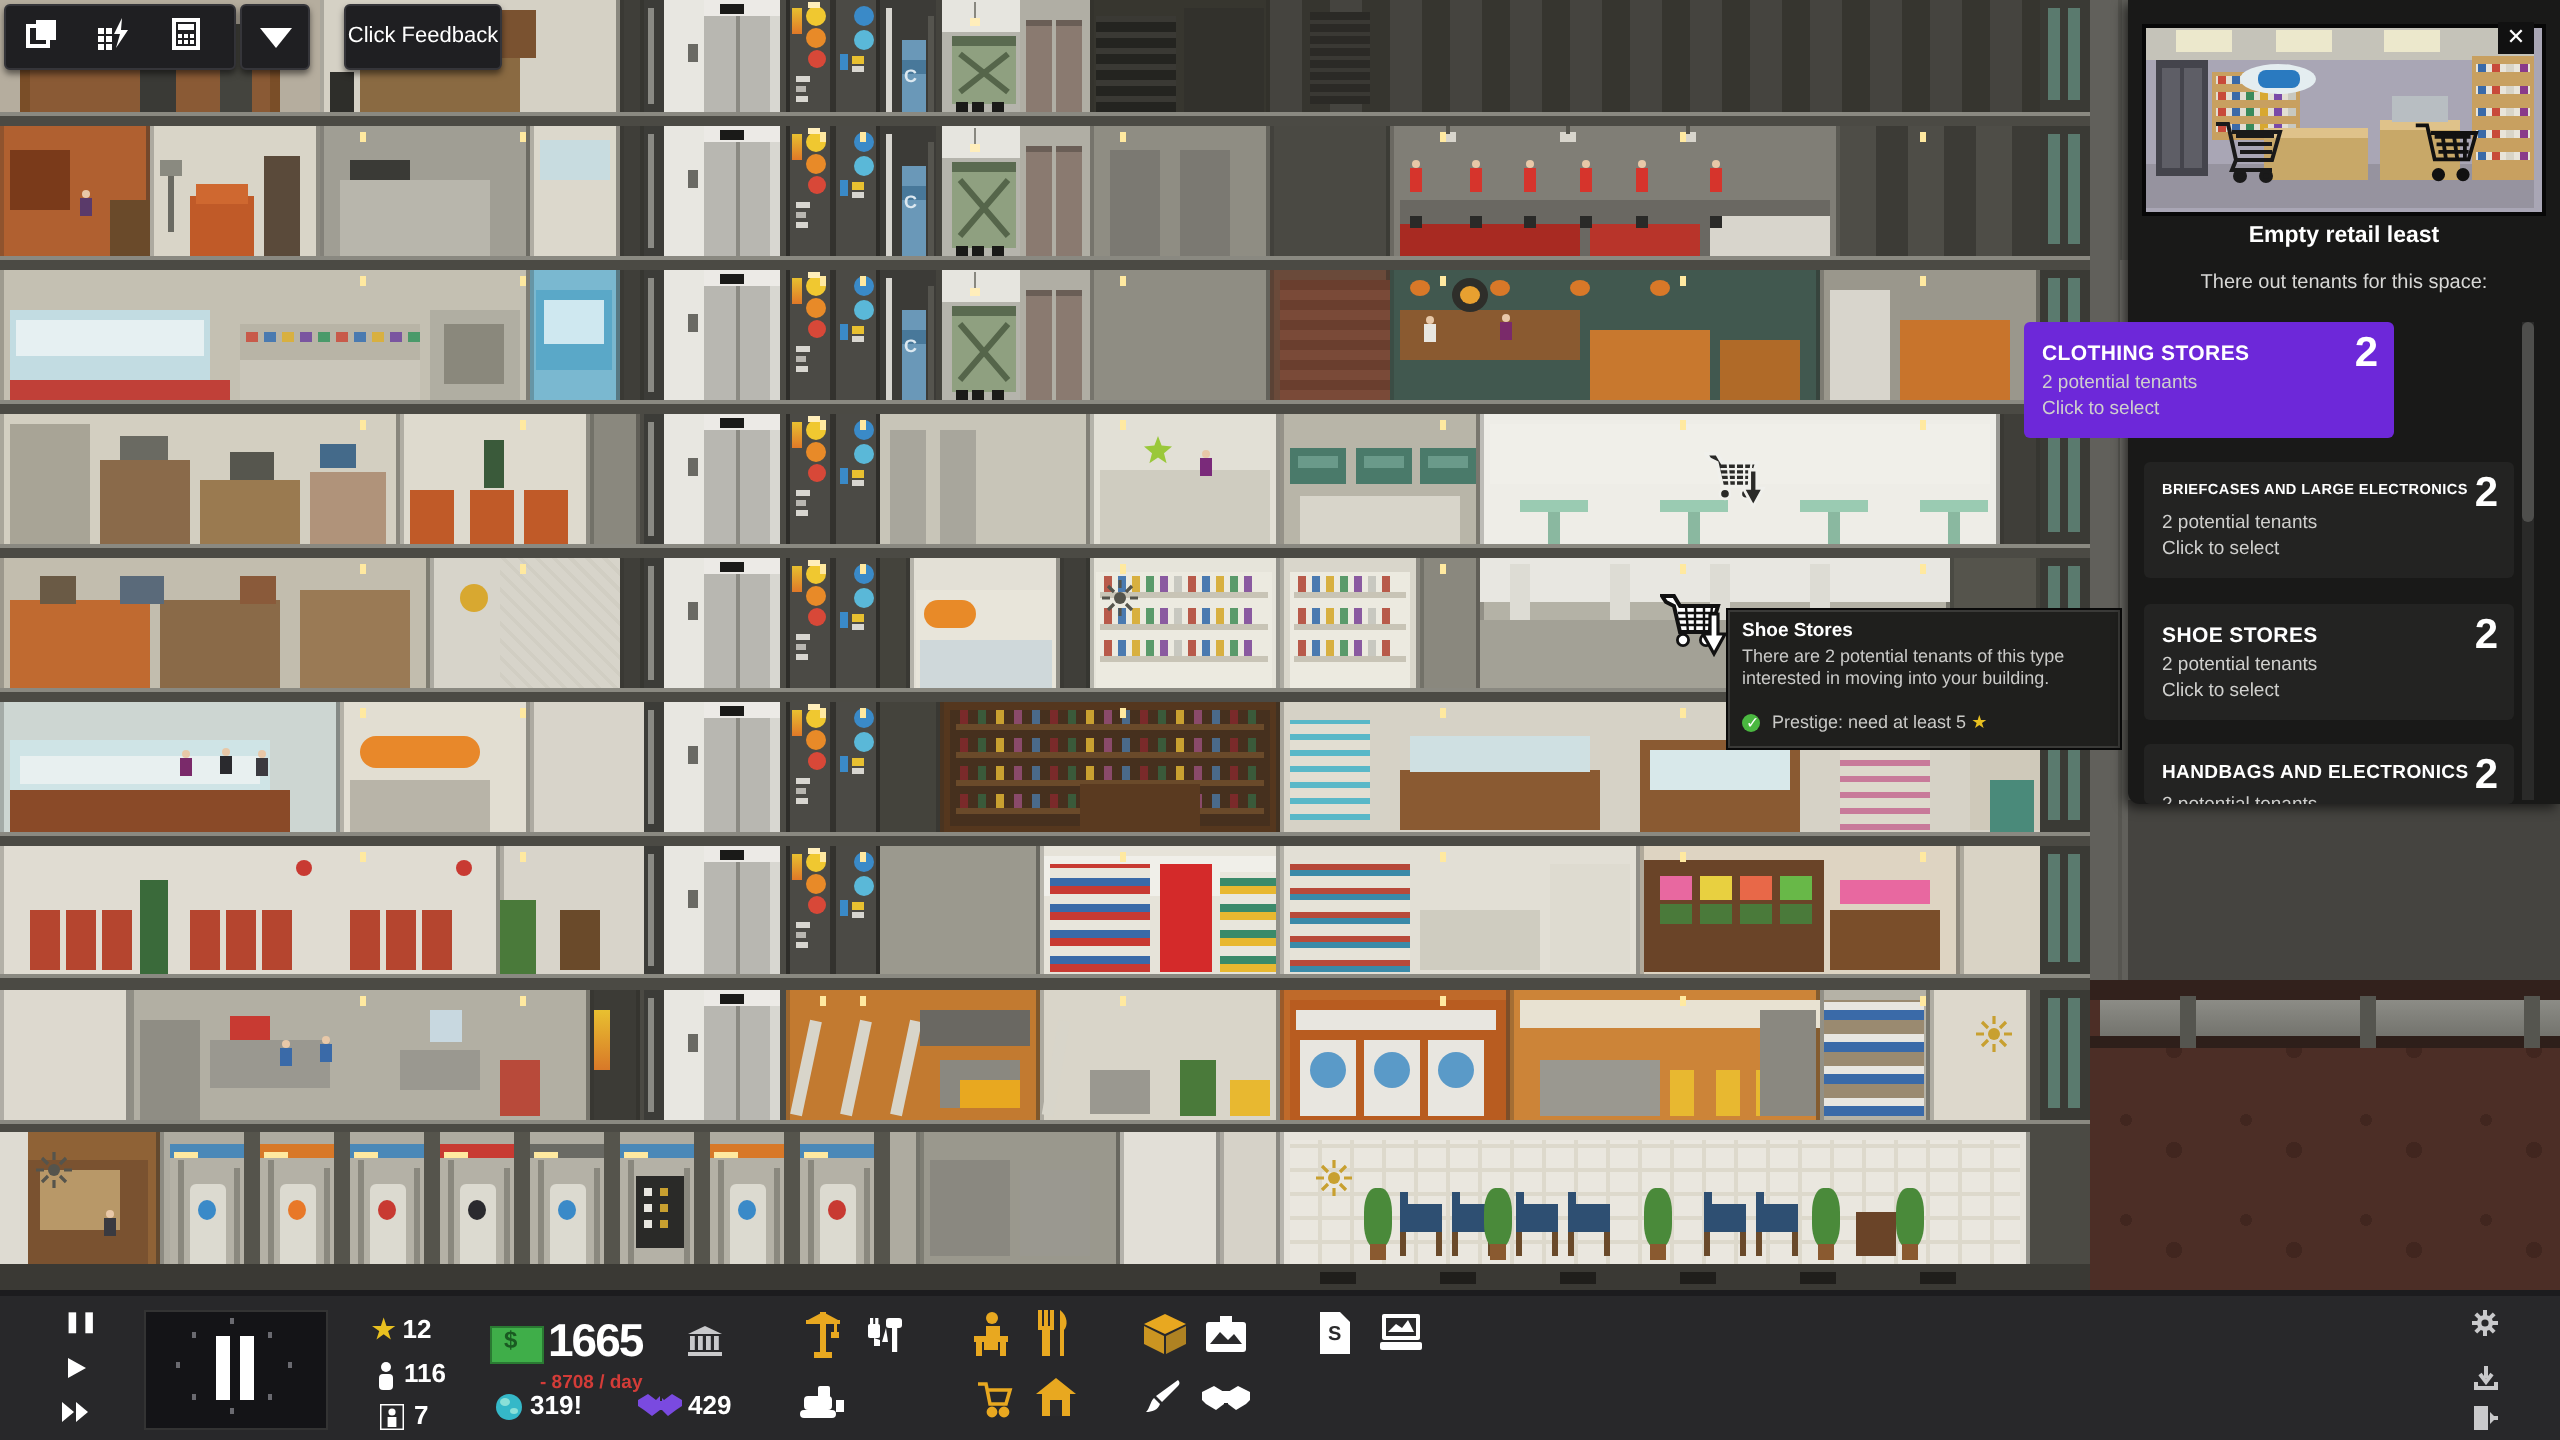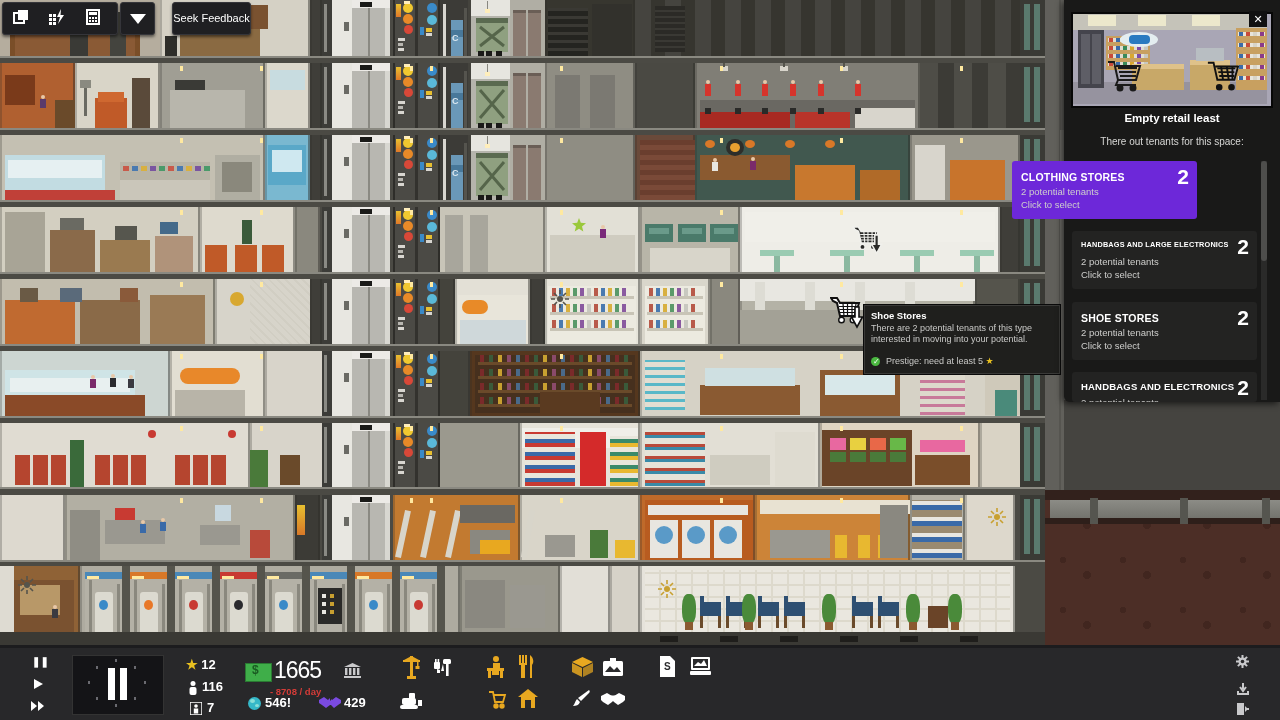--- a/index.html
+++ b/index.html
@@ -993,40 +993,40 @@
         <rect x="8" y="12" width="2" height="2"></rect>
         <rect x="11" y="12" width="2" height="2"></rect>
       </g>
     </svg>
 <div class="a" style="left:120px;top:2px;width:33px;height:31px;background:#1f1f22;border:1px solid #35353a;border-radius:3px;box-shadow:0 2px 3px rgba(0,0,0,.5)">
       <svg style="position:absolute;left:9px;top:11px" width="16" height="10" viewBox="0 0 16 10">
         <path d="M0 0 L16 0 L8 10 Z" fill="#fff"></path>
       </svg>
     </div>
 <div class="a" style="left:172px;top:2px;width:77px;height:31px;background:#1f1f22;border:1px solid #35353a;border-radius:3px;box-shadow:0 2px 3px rgba(0,0,0,.5)">
-      <div class="t" style="position:absolute;left:0;top:9px;width:100%;text-align:center;font-size:11px;color:#fff">Seek Feedback</div>
+      <div class="t" style="position:absolute;left:0;top:9px;width:100%;text-align:center;font-size:11px;color:#fff">Click Feedback</div>
     </div>
 <svg class="a" style="left:830px;top:295px" width="34" height="36" viewBox="0 0 34 36">
       <path d="M1 3 L7 3 L10 8 L29 8 L25 21 L10 21 L7 8 L3 6 Z" fill="#fff" stroke="#111" stroke-width="2"></path>
       <path d="M9 11.5 L27 11.5 M9.5 14.5 L26.5 14.5 M10 17.5 L26 17.5 M13 8.5 L14 21 M17.5 8.5 L17.5 21 M22 8.5 L22 21 M26 8.5 L24.5 21" stroke="#111" stroke-width="1.2" fill="none"></path>
       <circle cx="11.5" cy="25" r="2.8" fill="#fff" stroke="#111" stroke-width="1.4"></circle>
       <circle cx="23" cy="25" r="2.8" fill="#fff" stroke="#111" stroke-width="1.4"></circle>
       <path d="M25 12 L29 12 L29 22 L32.5 22 L27 32 L21.5 22 L25 22 Z" fill="#fff" stroke="#111" stroke-width="1.6"></path>
     </svg>
 <svg class="a" style="left:852px;top:224px" width="31" height="33" viewBox="0 0 34 36">
       <path d="M1 3 L7 3 L10 8 L29 8 L25 21 L10 21 L7 8 L3 6 Z" fill="#2a2a28" stroke="#f0f0ec" stroke-width="2"></path>
       <path d="M9 11.5 L27 11.5 M9.5 14.5 L26.5 14.5 M10 17.5 L26 17.5 M13 8.5 L14 21 M17.5 8.5 L17.5 21 M22 8.5 L22 21 M26 8.5 L24.5 21" stroke="#f0f0ec" stroke-width="1.2" fill="none"></path>
       <circle cx="11.5" cy="25" r="2.8" fill="#2a2a28" stroke="#f0f0ec" stroke-width="1.4"></circle>
       <circle cx="23" cy="25" r="2.8" fill="#2a2a28" stroke="#f0f0ec" stroke-width="1.4"></circle>
       <path d="M25 12 L29 12 L29 22 L32.5 22 L27 32 L21.5 22 L25 22 Z" fill="#2a2a28" stroke="#f0f0ec" stroke-width="1.6"></path>
     </svg>
 <div class="a" style="left:863px;top:304px;width:196px;height:69px;background:#1f1f1d;border:1px solid #0a0a0a;box-shadow:0 0 0 1px #3a3a38 inset"></div>
 <div class="a t" style="left:871px;top:311px;font-size:9.5px;color:#fff;font-weight:bold">Shoe Stores</div>
 <div class="a t" style="left:871px;top:323px;font-size:9px;color:#c9c9c7;">There are 2 potential tenants of this type</div>
-<div class="a t" style="left:871px;top:334px;font-size:9px;color:#c9c9c7;">interested in moving into your potential.</div>
+<div class="a t" style="left:871px;top:334px;font-size:9px;color:#c9c9c7;">interested in moving into your building.</div>
 <div class="a" style="left:871px;top:357px;width:9px;height:9px;border-radius:50%;background:#4ab840"></div>
 <div class="a t" style="left:873px;top:357px;font-size:8px;color:#fff">✓</div>
 <div class="a t" style="left:886px;top:356px;font-size:9px;color:#c9c9c7;">Prestige: need at least 5 <span style="color:#e8c020">★</span></div>
 <div class="a" style="left:1064px;top:0px;width:216px;height:402px;background:#191918;border-radius:0 0 0 6px;box-shadow:-2px 2px 6px rgba(0,0,0,.6)"></div>
 <div class="a" style="left:1071px;top:12px;width:198px;height:92px;background:#a9a6b5;border:2px solid #070707"></div>
 <div class="a" style="left:1073px;top:14px;width:194px;height:16px;background:#c5c3b9;"></div>
 <div class="a" style="left:1088px;top:15px;width:28px;height:11px;background:#ece8cc;"></div>
 <div class="a" style="left:1138px;top:15px;width:28px;height:11px;background:#ece8cc;"></div>
 <div class="a" style="left:1192px;top:15px;width:28px;height:11px;background:#ece8cc;"></div>
 <div class="a" style="left:1073px;top:82px;width:194px;height:22px;background:#96939f;"></div>
@@ -1115,21 +1115,21 @@
 <div class="a t" style="left:1249px;top:11px;width:18px;height:16px;background:#111;color:#fff;font-size:11px;text-align:center;line-height:16px">✕</div>
 <div class="a t" style="left:1064px;top:112px;width:216px;font-size:11.5px;color:#fff;font-weight:bold;text-align:center">Empty retail least</div>
 <div class="a t" style="left:1064px;top:136px;width:216px;font-size:10px;color:#d8d8d6;text-align:center">There out tenants for this space:</div>
 <div class="a" style="left:1012px;top:161px;width:185px;height:58px;background:#6d28d9;border-radius:3px;overflow:hidden">
       <div class="t" style="position:absolute;left:9px;top:10px;width:148px;font-size:10.5px;font-weight:bold;color:#fff;letter-spacing:0.2px">CLOTHING STORES</div>
       <div class="t" style="position:absolute;right:8px;top:4px;font-size:21px;font-weight:bold;color:#fff">2</div>
       <div class="t" style="position:absolute;left:9px;top:26px;font-size:9.5px;color:#cfcfcd">2 potential tenants</div>
       <div class="t" style="position:absolute;left:9px;top:39px;font-size:9.5px;color:#cfcfcd">Click to select</div>
     </div>
 <div class="a" style="left:1072px;top:231px;width:185px;height:58px;background:#232322;border-radius:3px;overflow:hidden">
-      <div class="t" style="position:absolute;left:9px;top:10px;width:148px;font-size:7.3px;font-weight:bold;color:#fff;letter-spacing:0.2px">HANDBAGS AND LARGE ELECTRONICS</div>
+      <div class="t" style="position:absolute;left:9px;top:10px;width:148px;font-size:7.3px;font-weight:bold;color:#fff;letter-spacing:0.2px">BRIEFCASES AND LARGE ELECTRONICS</div>
       <div class="t" style="position:absolute;right:8px;top:4px;font-size:21px;font-weight:bold;color:#fff">2</div>
       <div class="t" style="position:absolute;left:9px;top:26px;font-size:9.5px;color:#cfcfcd">2 potential tenants</div>
       <div class="t" style="position:absolute;left:9px;top:39px;font-size:9.5px;color:#cfcfcd">Click to select</div>
     </div>
 <div class="a" style="left:1072px;top:302px;width:185px;height:58px;background:#232322;border-radius:3px;overflow:hidden">
       <div class="t" style="position:absolute;left:9px;top:10px;width:148px;font-size:10.5px;font-weight:bold;color:#fff;letter-spacing:0.2px">SHOE STORES</div>
       <div class="t" style="position:absolute;right:8px;top:4px;font-size:21px;font-weight:bold;color:#fff">2</div>
       <div class="t" style="position:absolute;left:9px;top:26px;font-size:9.5px;color:#cfcfcd">2 potential tenants</div>
       <div class="t" style="position:absolute;left:9px;top:39px;font-size:9.5px;color:#cfcfcd">Click to select</div>
     </div>
@@ -1167,36 +1167,36 @@
     </svg>
 <div class="a t" style="left:202px;top:680px;font-size:13px;color:#fff;font-weight:bold">116</div>
 <svg class="a" style="left:190px;top:702px" width="12" height="13" viewBox="0 0 12 13">
       <rect x="0" y="0" width="12" height="13" fill="none" stroke="#fff" stroke-width="1.5"></rect>
       <circle cx="6" cy="4" r="1.8" fill="#fff"></circle>
       <rect x="3.8" y="6.5" width="4.4" height="5" fill="#fff"></rect>
     </svg>
 <div class="a t" style="left:207px;top:701px;font-size:13px;color:#fff;font-weight:bold">7</div>
 <div class="a" style="left:245px;top:663px;width:25px;height:17px;background:#3fae49;border:1px solid #2a7a32"></div>
 <div class="a t" style="left:252px;top:664px;font-size:12px;font-weight:bold;color:#1a5a22">$</div>
-<div class="a t" style="left:274px;top:657px;font-size:23px;color:#fff;font-weight:normal;letter-spacing:-1px">1665</div>
+<div class="a t" style="left:274px;top:657px;font-size:23px;color:#fff;font-weight:bold;letter-spacing:-1px">1665</div>
 <div class="a t" style="left:270px;top:687px;font-size:9.5px;color:#d43c38;font-weight:bold">- 8708 / day</div>
 <svg class="a" style="left:344px;top:663px" width="17" height="15" viewBox="0 0 17 15">
       <g fill="#c9c9cb">
         <path d="M0 4 L8.5 0 L17 4 Z"></path>
         <rect x="1" y="5" width="2.4" height="7"></rect>
         <rect x="5" y="5" width="2.4" height="7"></rect>
         <rect x="9" y="5" width="2.4" height="7"></rect>
         <rect x="13" y="5" width="2.4" height="7"></rect>
         <rect x="0" y="13" width="17" height="2"></rect>
       </g>
     </svg>
 <div class="a" style="left:248px;top:697px;width:13px;height:13px;border-radius:50%;background:#35b8c8"></div>
 <div class="a" style="left:250px;top:699px;width:5px;height:4px;border-radius:50%;background:#8ae0d8"></div>
 <div class="a" style="left:255px;top:704px;width:4px;height:3px;border-radius:50%;background:#8ae0d8"></div>
-<div class="a t" style="left:265px;top:696px;font-size:13px;color:#fff;font-weight:bold">546!</div>
+<div class="a t" style="left:265px;top:696px;font-size:13px;color:#fff;font-weight:bold">319!</div>
 <svg class="a" style="left:319px;top:697px" width="22" height="13" viewBox="0 0 22 13">
       <g fill="#7a4ae0">
         <path d="M0 3 L5 0 L9 3 L11 1 L11 8 L7 11 L3 8 L0 6 Z"></path>
         <path d="M22 3 L17 0 L13 3 L12 2 L12 8 L15 11 L19 8 L22 6 Z"></path>
         <rect x="8" y="3.5" width="6" height="4.5" rx="1"></rect>
       </g>
     </svg>
 <div class="a t" style="left:344px;top:696px;font-size:13px;color:#fff;font-weight:bold">429</div>
 <svg class="a" style="left:403px;top:656px" width="17" height="23" viewBox="0 0 17 23">
       <g fill="#e8a820">

